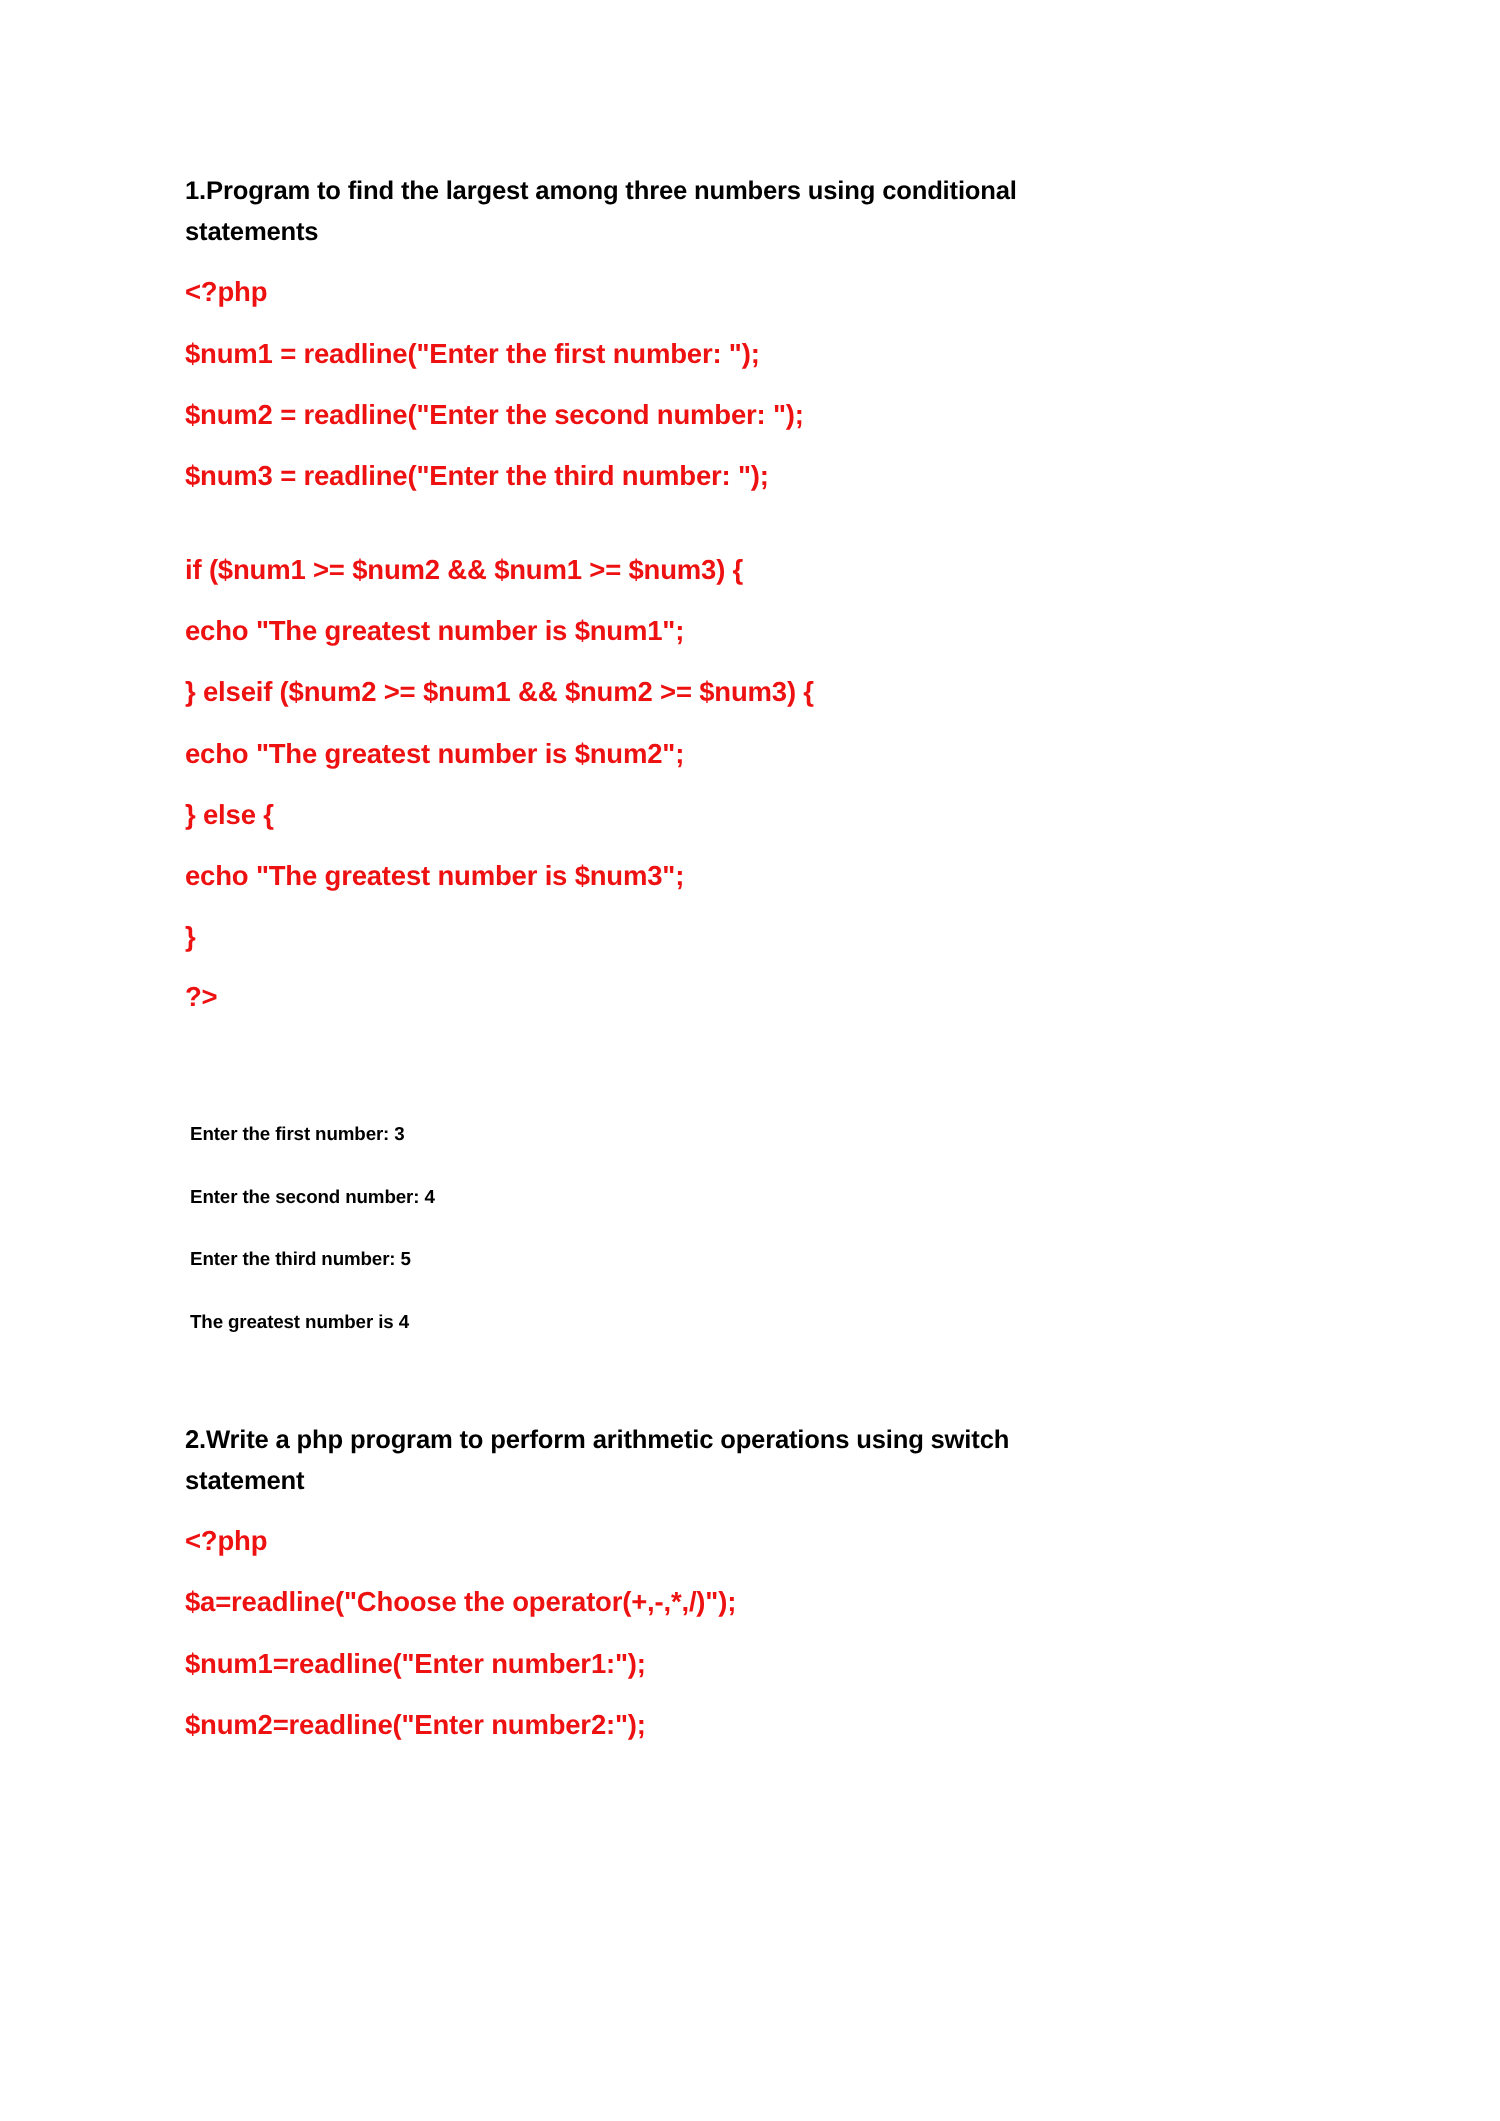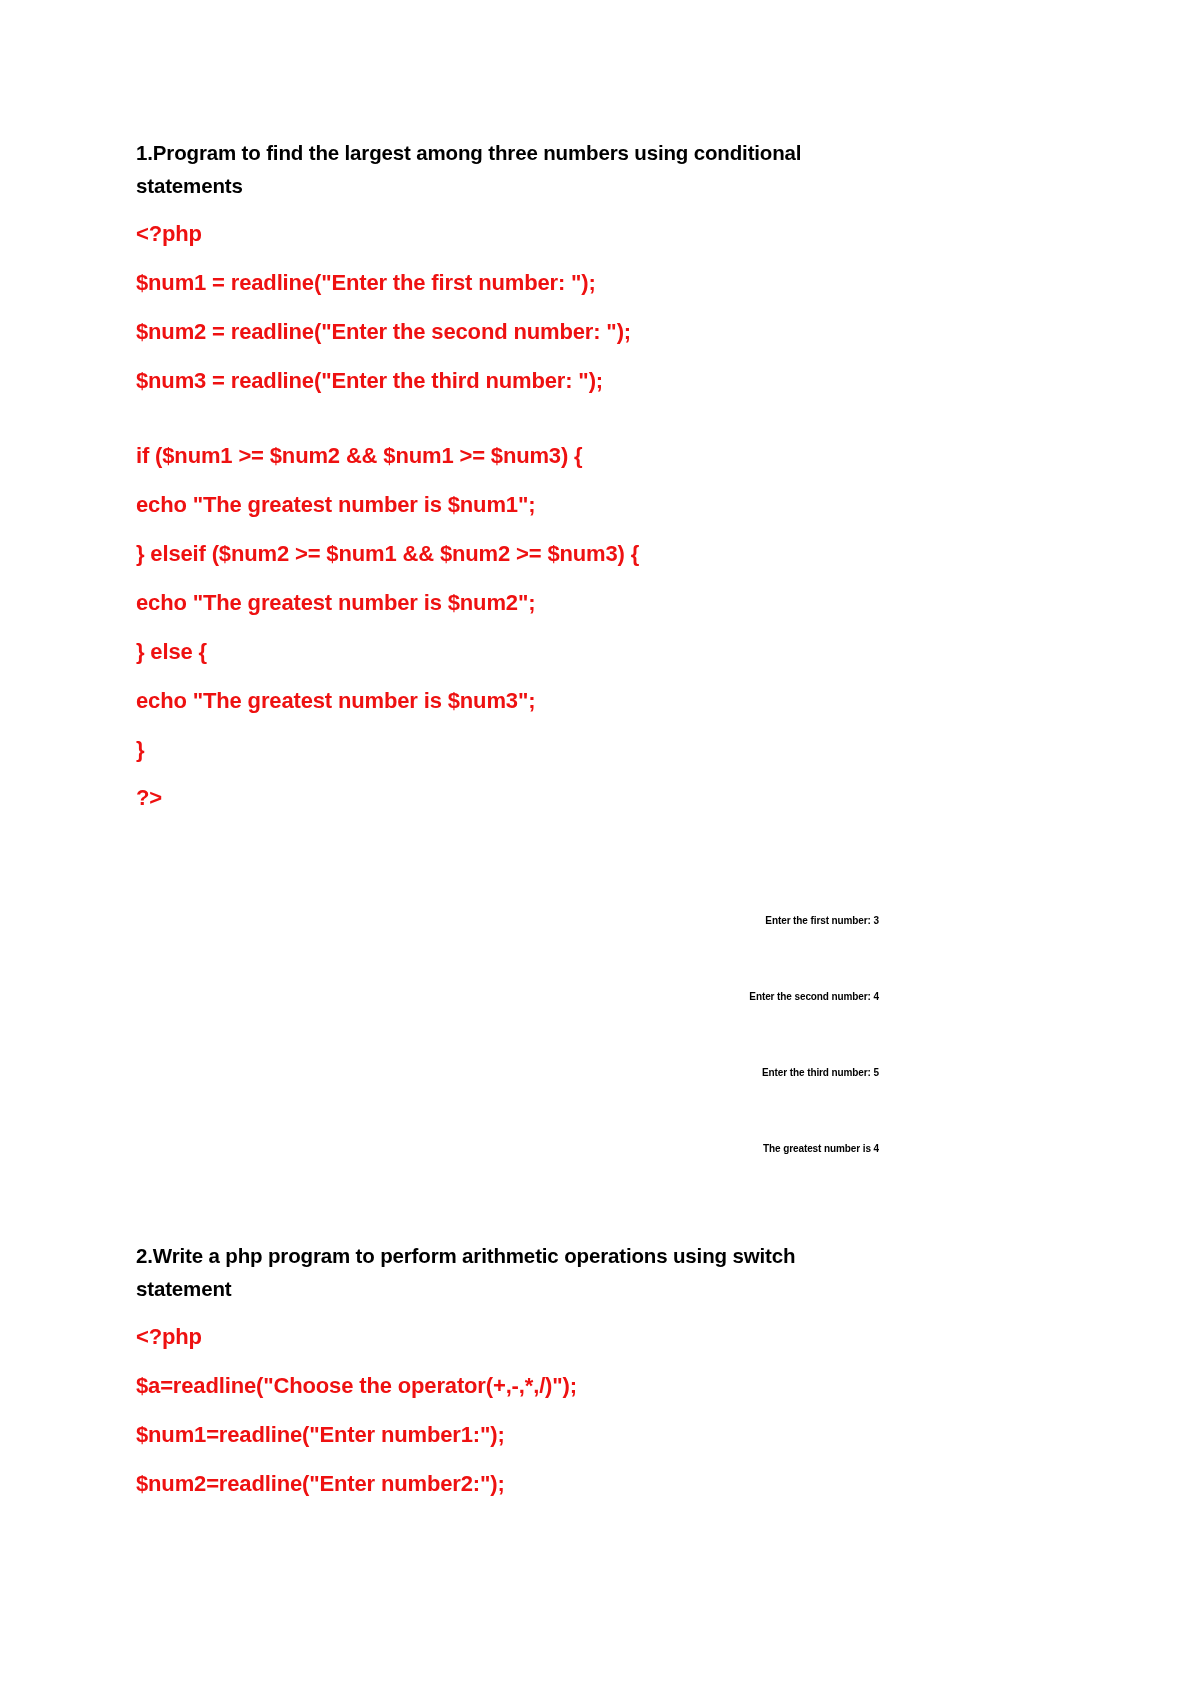--- a/index.html
+++ b/index.html
@@ -18,21 +18,21 @@
   .page {
     position: relative;
     width: 1200px;
     height: 1697px;
     background: #ffffff;
     box-sizing: border-box;
   }
 
   .content {
     position: absolute;
-    left: 136px;
+    left: 148px;
     top: 136px;
     width: 760px;
   }
 
   
   .prog-heading {
     font-family: "Liberation Sans", sans-serif;
     font-weight: bold;
     font-size: 20.5px;
     line-height: 33px;
@@ -66,27 +66,26 @@
     letter-spacing: -0.2px;
   }
   .output-label .colon {
     font-size: 16px;
   }
 
   
   .output-line {
     font-family: "Liberation Sans", sans-serif;
     font-weight: bold;
-    font-size: 10px;
+    font-size: 15px;
     line-height: 19px;
     color: #000000;
     letter-spacing: -0.1px;
-    margin: 17px;
+    margin: 4px;
     white-space: pre;
-    text-align: right;
   }
 
   
   .gap-heading-to-code { height: 20px; }
   .gap-code { height: 26px; }
   .gap-code-tight { height: 25px; }
   .gap-block-end { height: 62px; }
   .gap-label-to-output { height: 23px; }
   .gap-output { height: 23px; }
   .gap-section { height: 64px; }

